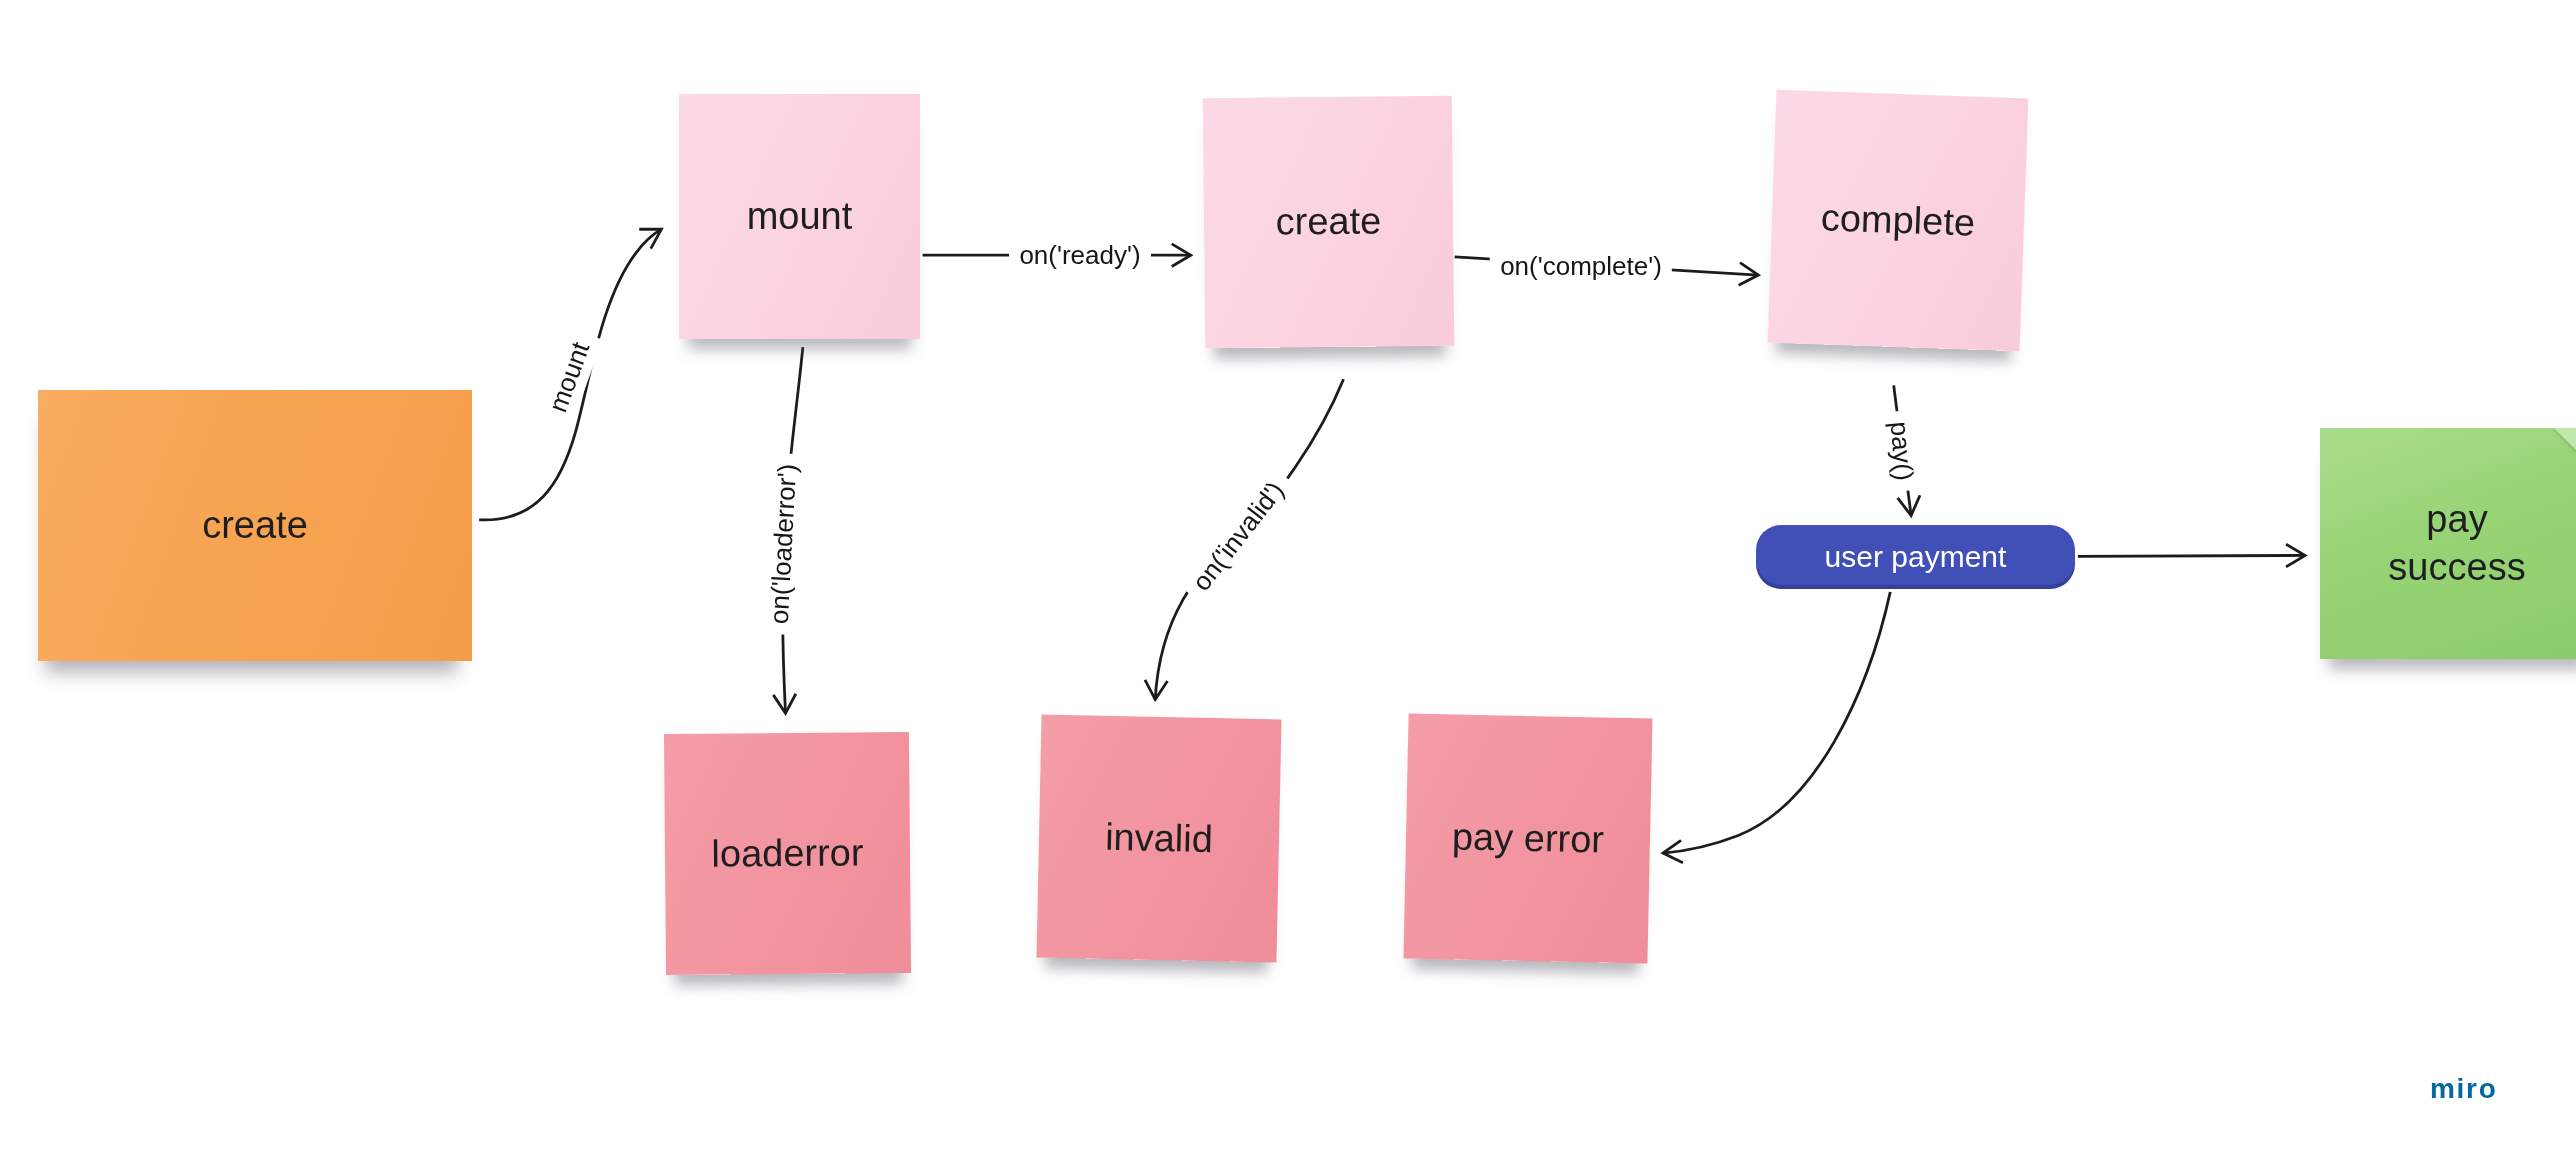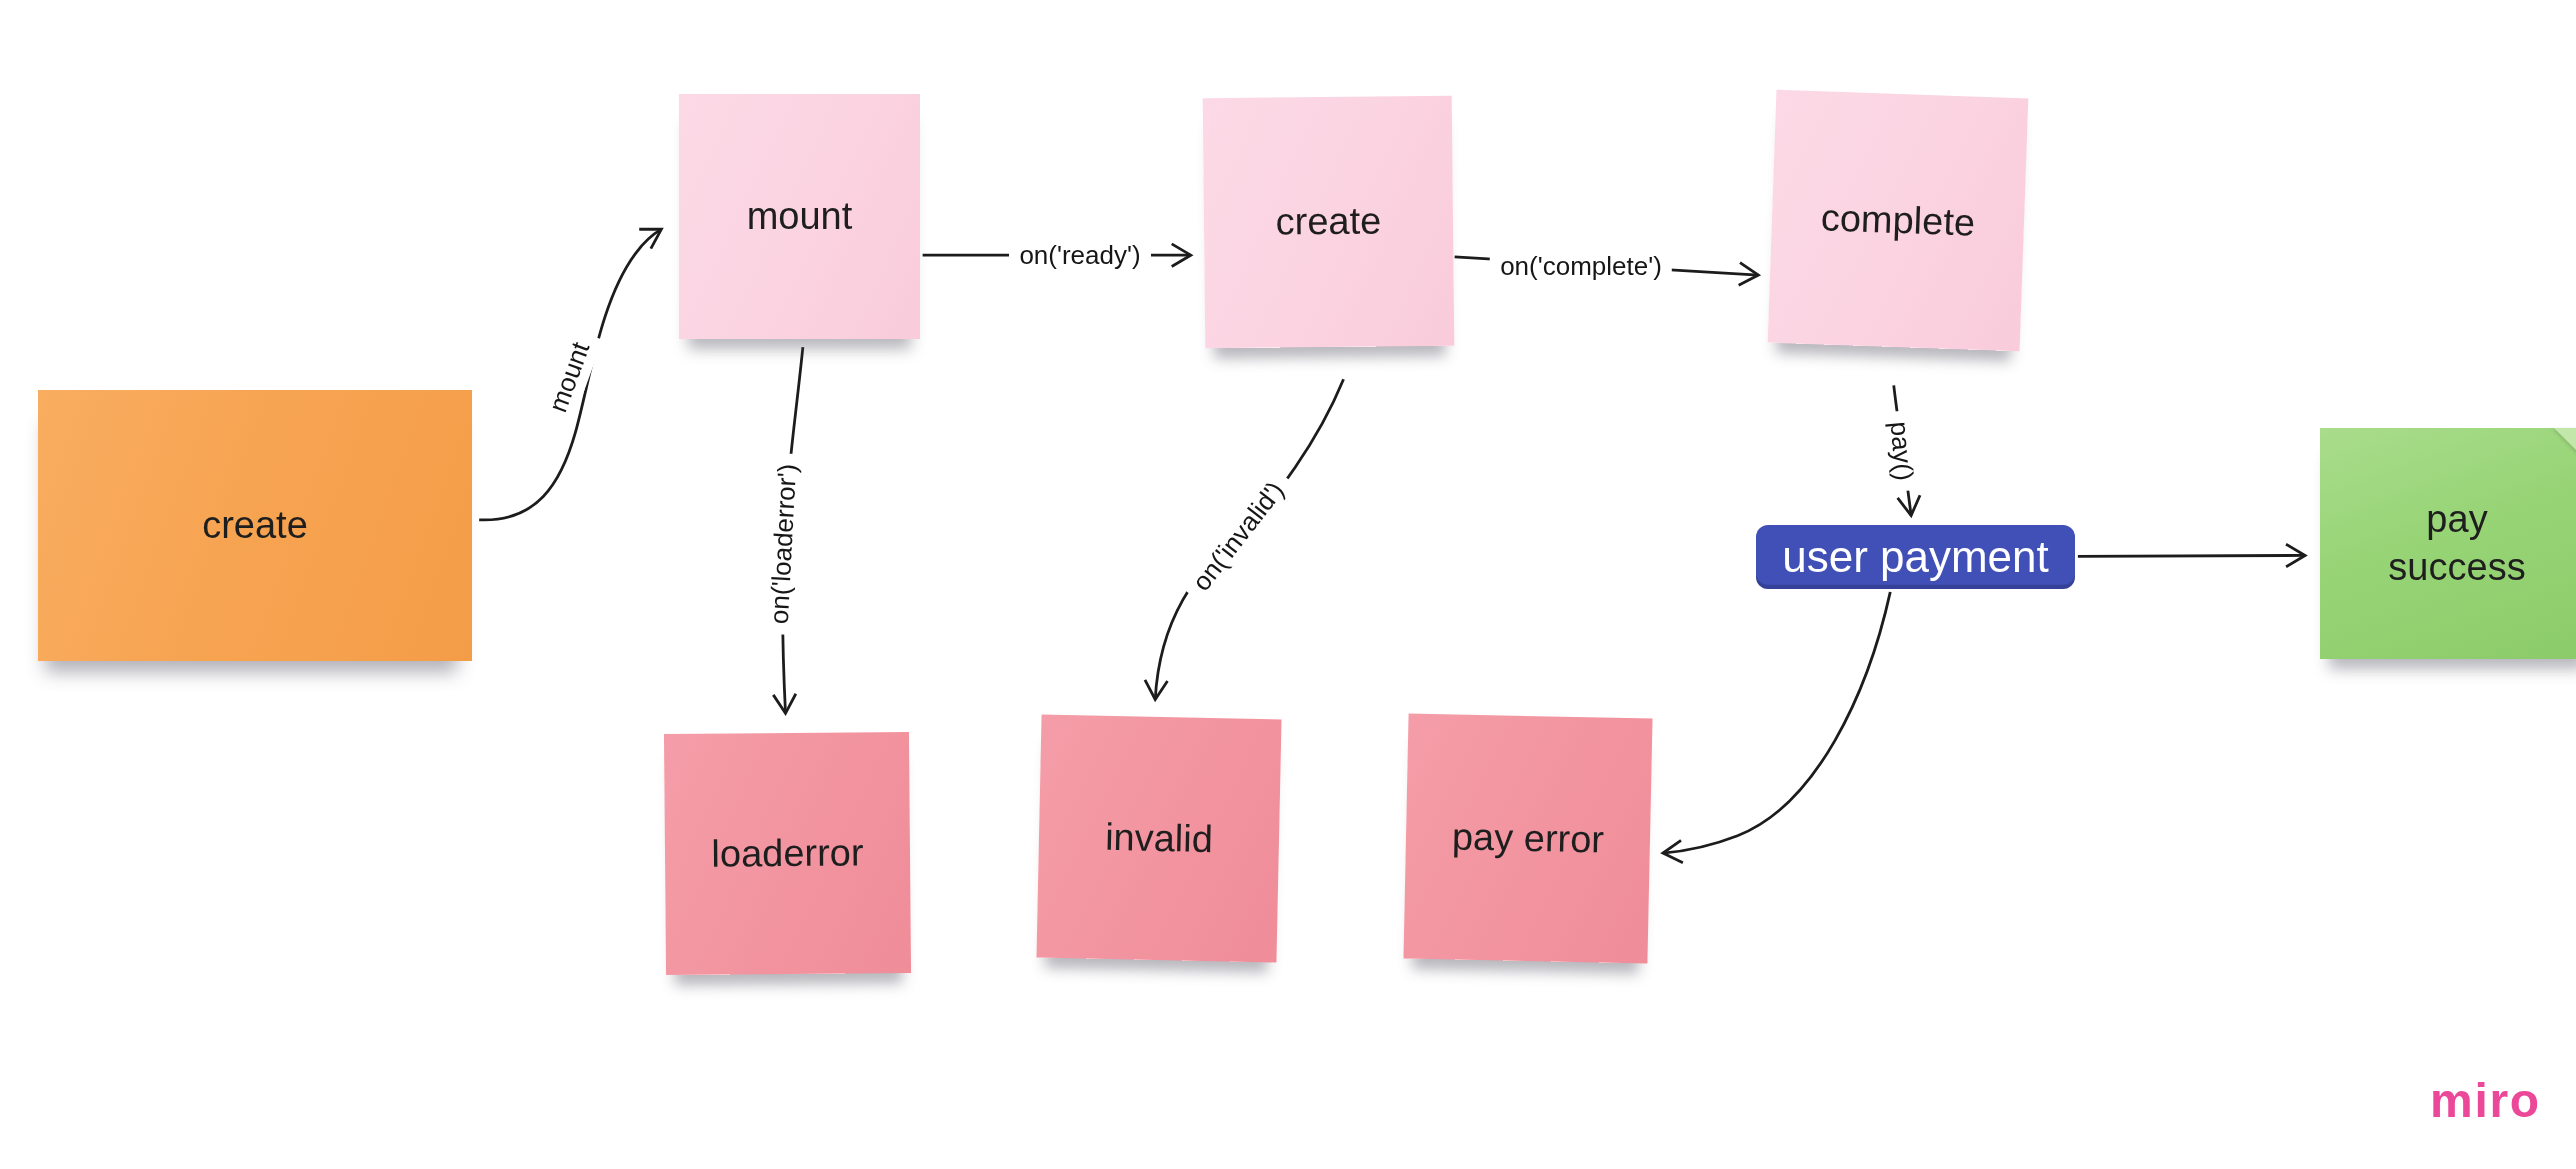--- a/index.html
+++ b/index.html
@@ -41,23 +41,23 @@
   .n-paysuccess .txt{width:148px;}
   .fold{
     position:absolute;top:0;right:0;width:0;height:0;
     border-top:40px solid #c3e7ab;
     border-left:40px solid transparent;
     filter:drop-shadow(-1.7px 1.7px 1.7px rgba(90,110,70,.25));
   }
   
   .pill{
     position:absolute;left:1756px;top:525px;width:319px;height:64px;
-    background:#4150b6;border-radius:12px;
+    background:#4150b6;border-radius:25px;
     display:flex;align-items:center;justify-content:center;
-    font-size:44px;color:#ffffff;
+    font-size:30px;color:#ffffff;
     box-shadow:inset 0 -4.3px 0 rgba(0,0,20,.18), 0 0 0 2.6px rgba(255,255,255,.9);
   }
   
   .edge-label{
     position:absolute;
     background:#ffffff;
     padding:3.5px 10.4px;
     font-size:26px;color:#161616;
     white-space:nowrap;
   }
@@ -66,22 +66,22 @@
   .el-complete{left:1581px;top:266px;transform:translate(-50%,-50%);}
   .el-loaderror{left:783px;top:544px;transform:translate(-50%,-50%) rotate(-87deg);}
   .el-invalid{left:1238px;top:536px;transform:translate(-50%,-50%) rotate(-52deg);}
   .el-pay{left:1902px;top:451px;transform:translate(-50%,-50%) rotate(85deg);}
   
   #edges{position:absolute;left:0;top:0;width:2576px;height:1169px;}
   #edges path{stroke:#1c1c1c;stroke-width:3.2;fill:none;}
   
   .watermark{
     position:absolute;left:2430px;top:1073px;
-    font-size:48px;font-weight:700;letter-spacing:1.7px;
-    color:#ec4899;
+    font-size:28px;font-weight:700;letter-spacing:1.7px;
+    color:#0369a1;
   }
 </style>
 </head>
 <body>
 
 <div id="board">
 
   <svg id="edges" viewBox="0 0 2968 1347" xmlns="http://www.w3.org/2000/svg">
     <defs>
       <marker id="arrow" viewBox="0 0 36 36" markerWidth="36" markerHeight="36" refX="29" refY="18" orient="auto" markerUnits="userSpaceOnUse">

